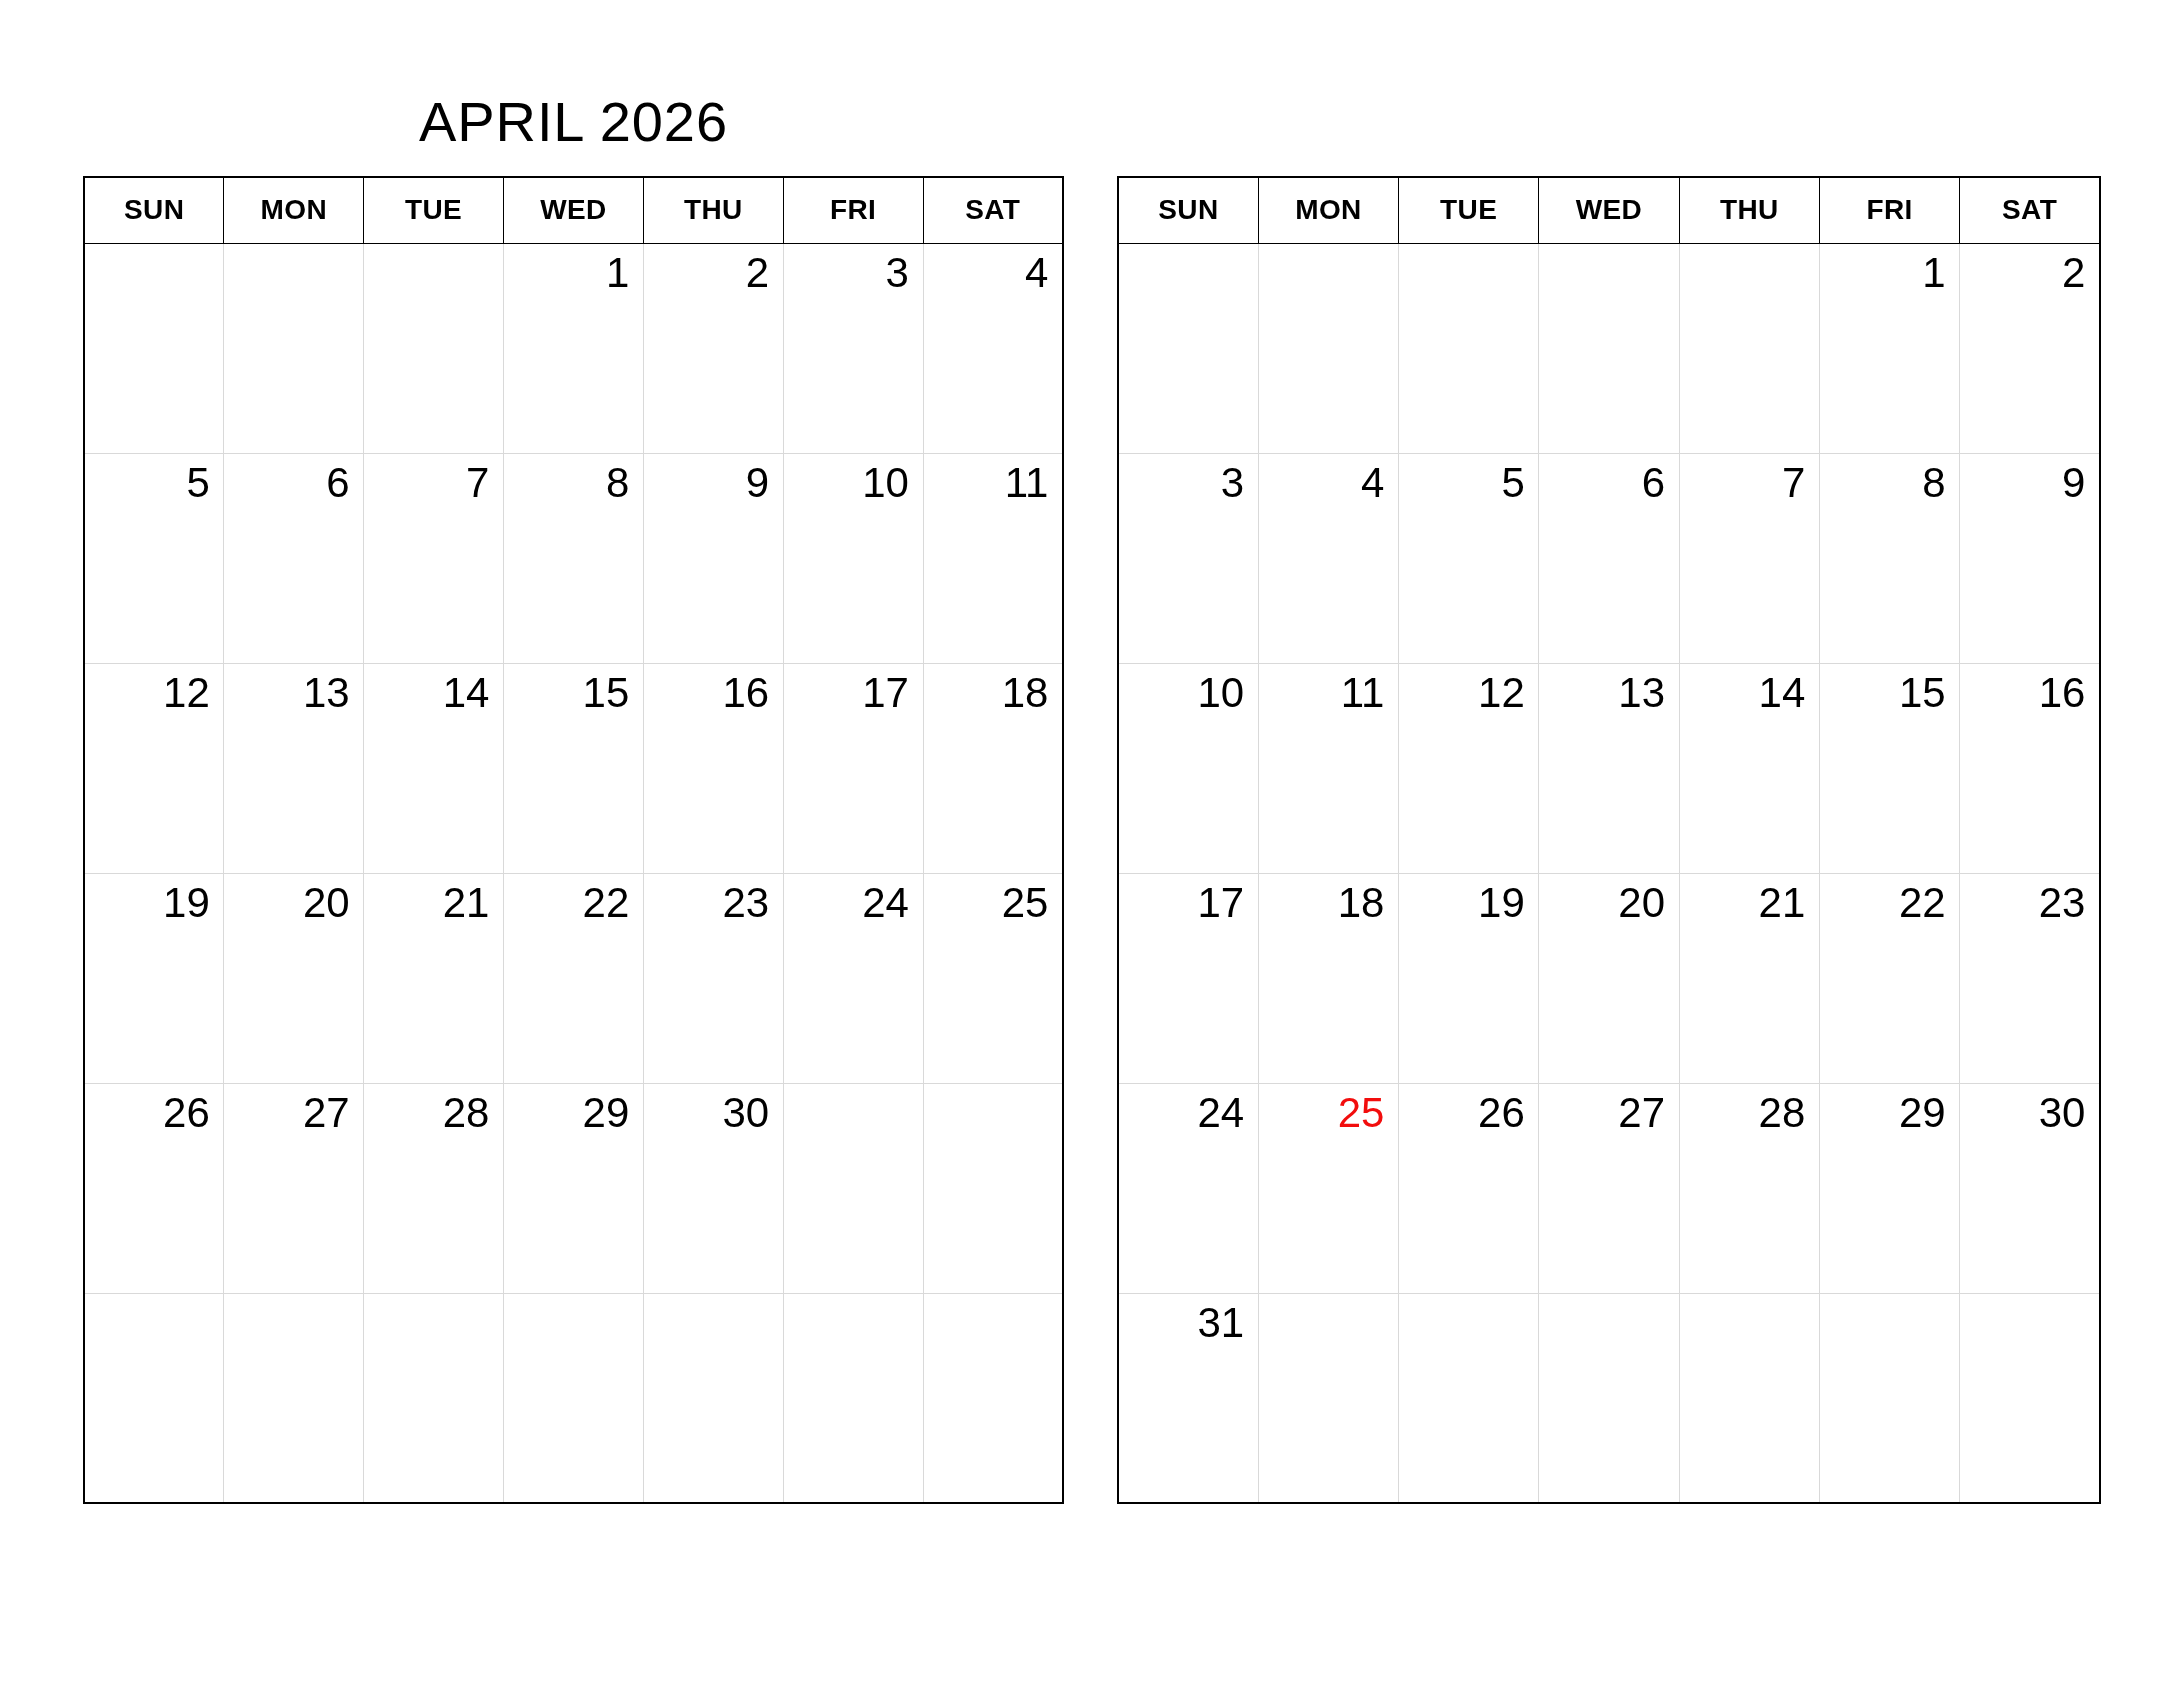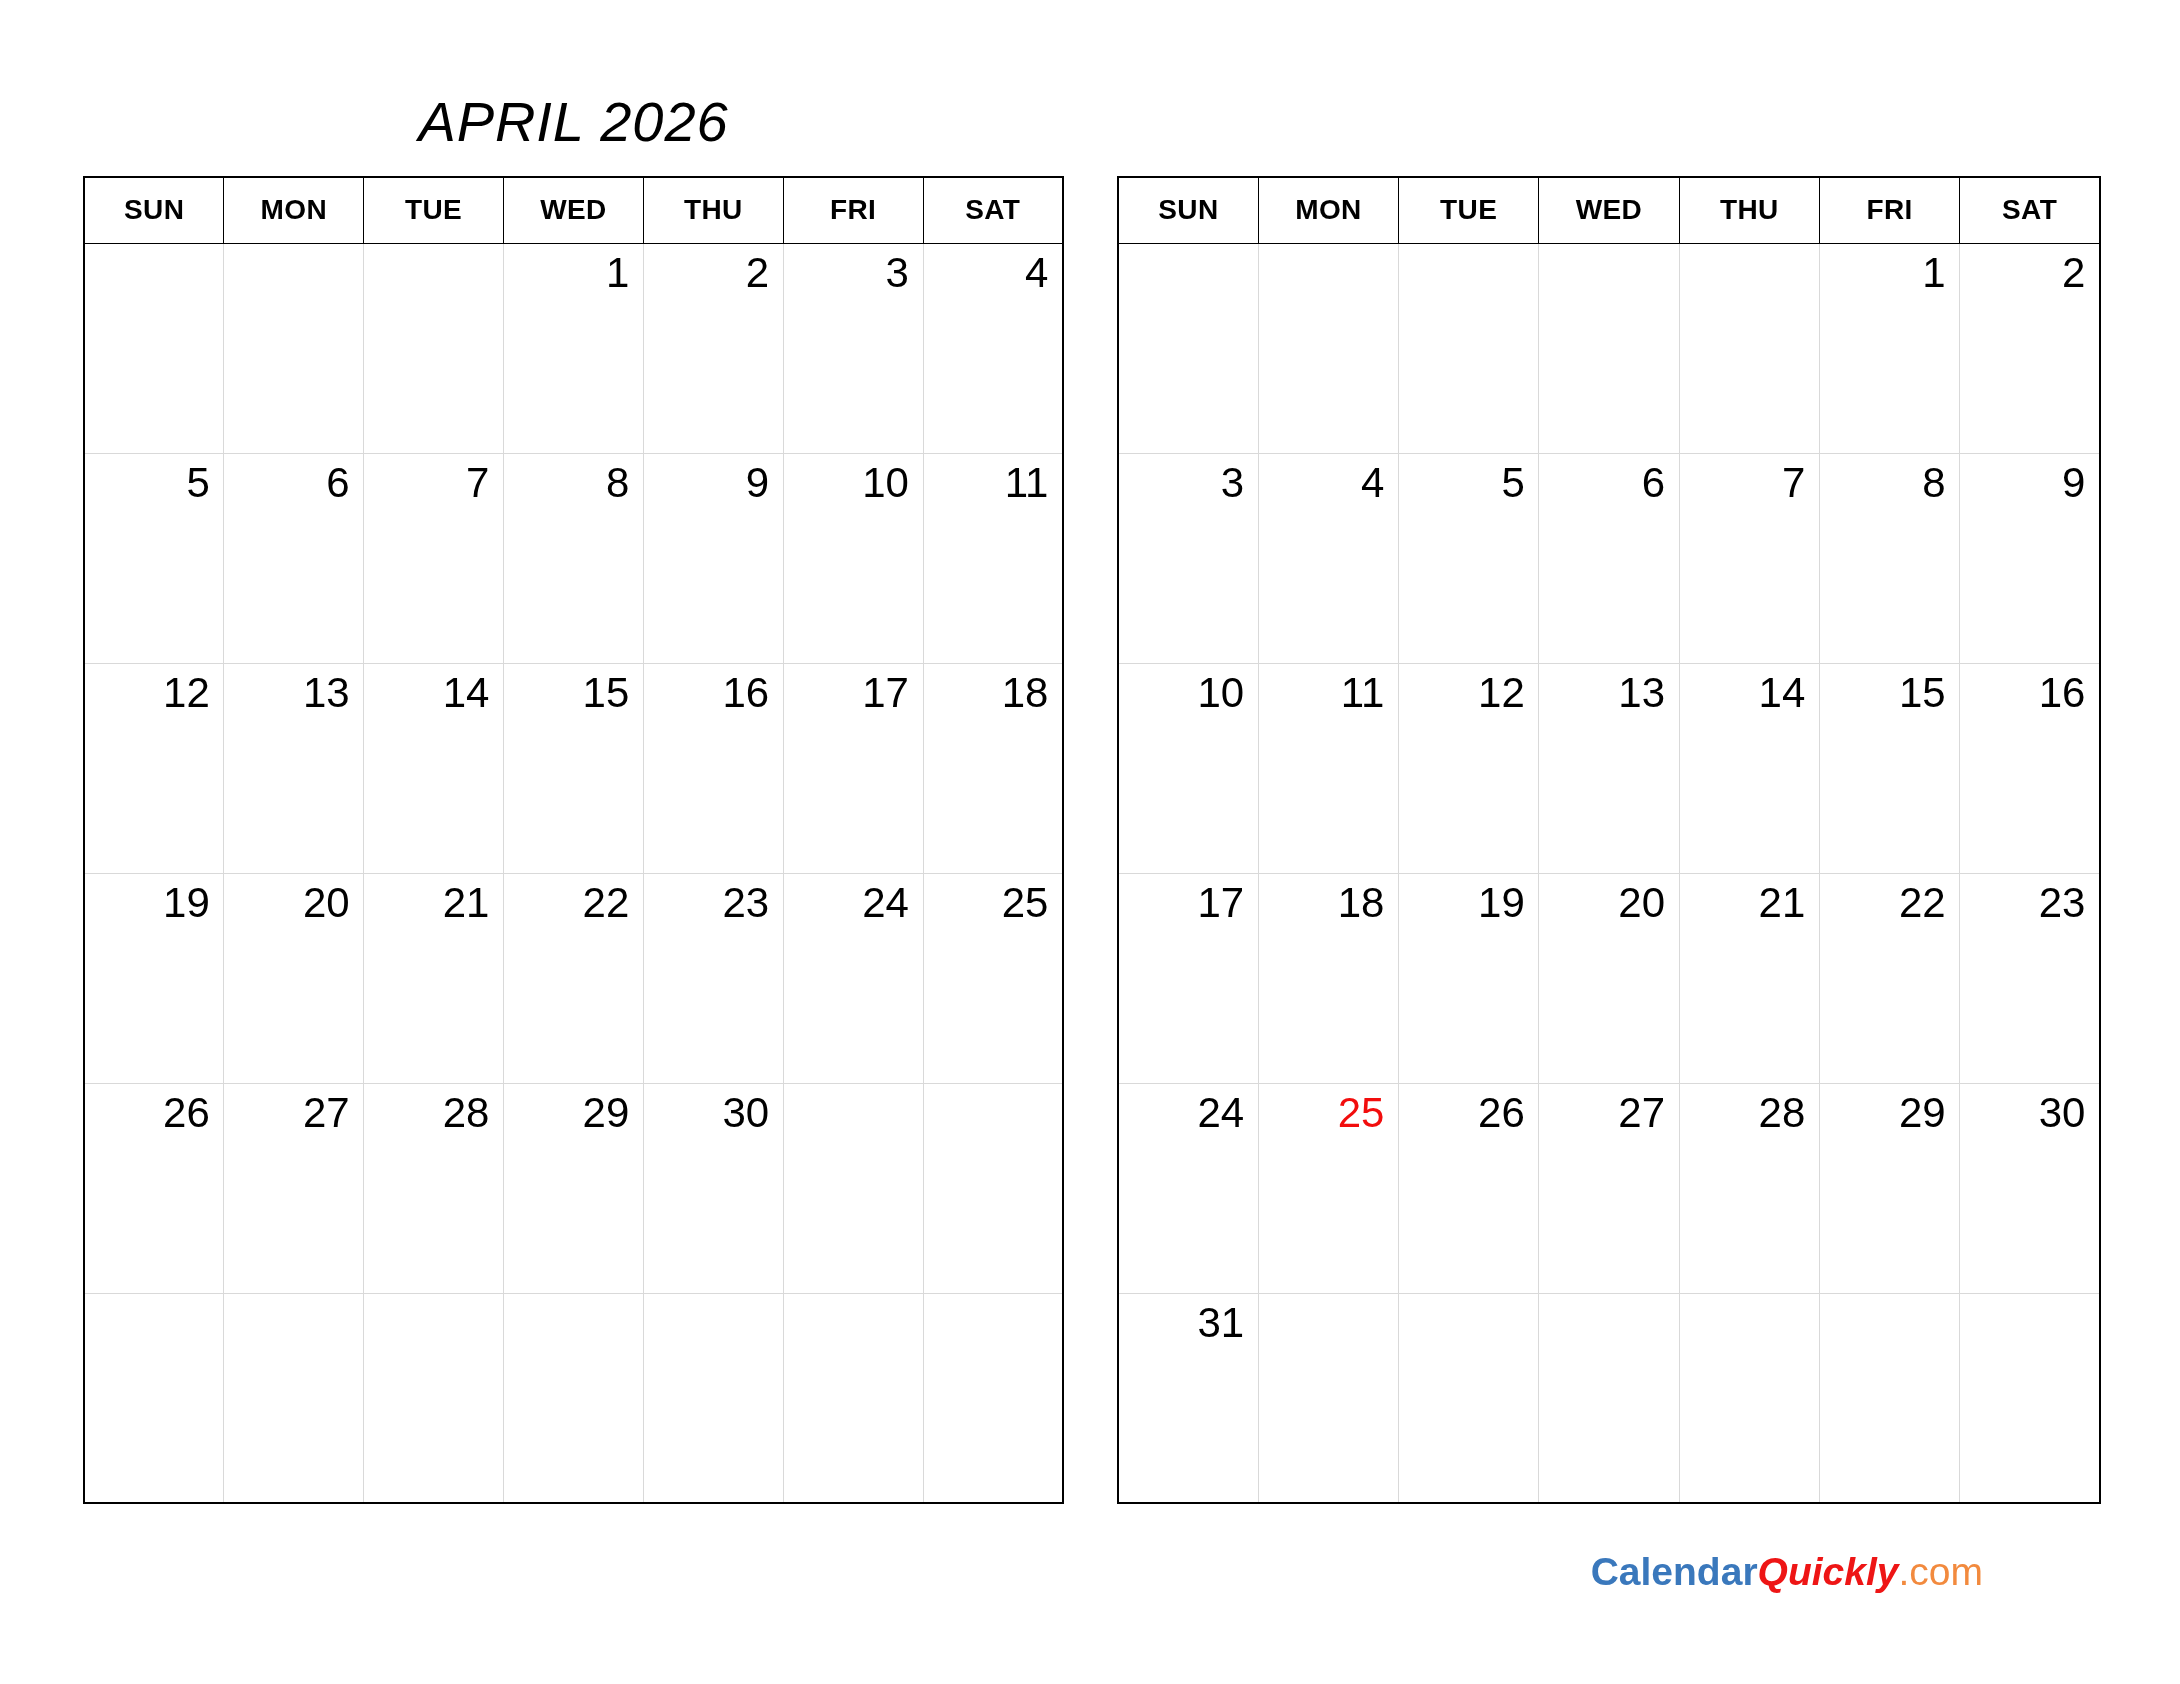--- a/index.html
+++ b/index.html
@@ -18,21 +18,20 @@
     position: absolute;
     top: 83px;
     height: 78px;
     line-height: 78px;
     text-align: center;
     font-size: 56px;
     font-weight: 400;
     letter-spacing: 0.9px;
     color: #000000;
     white-space: nowrap;
-    font-style: italic;
   }
   .title-april { left: 83px;  width: 981px; }
   .title-may   { left: 1117px; width: 984px; }
 
   .calendar { position: absolute; top: 176px; width: 981px; }
   .cal-april { left: 83px; }
   .cal-may   { left: 1117px; width: 984px; }
 
   table.cal-grid {
     border-collapse: collapse;
@@ -222,18 +221,15 @@
             <td></td>
             <td></td>
             <td></td>
             <td></td>
             <td></td>
           </tr>
         </tbody>
     </table>
   </div>
 
-  <div class="logo">
-    <span class="logo-calendar">Calendar</span><span class="logo-quickly">Quickly</span><span class="logo-com">.com</span>
-  </div>
 
 </div>
 
 
 </body></html>

